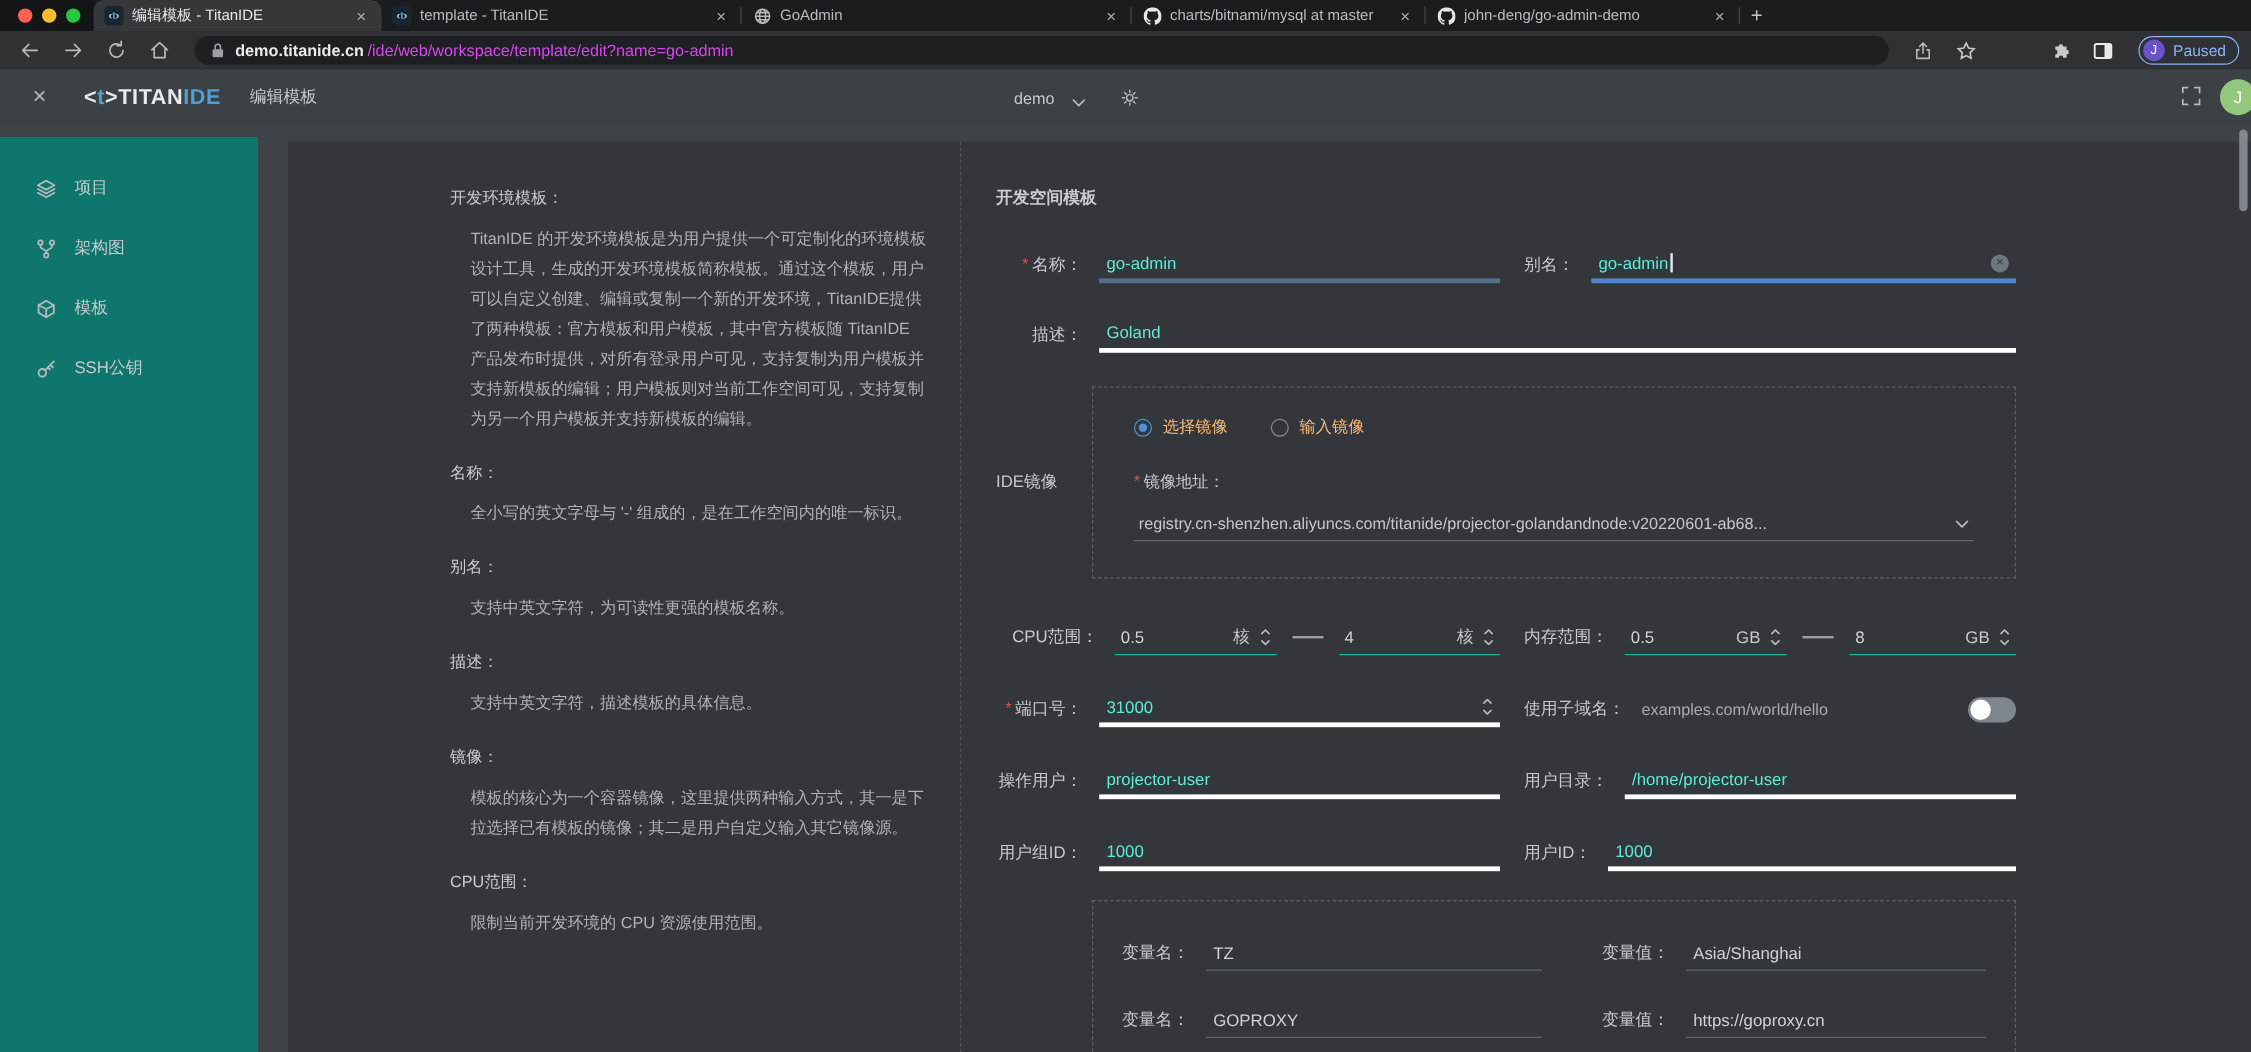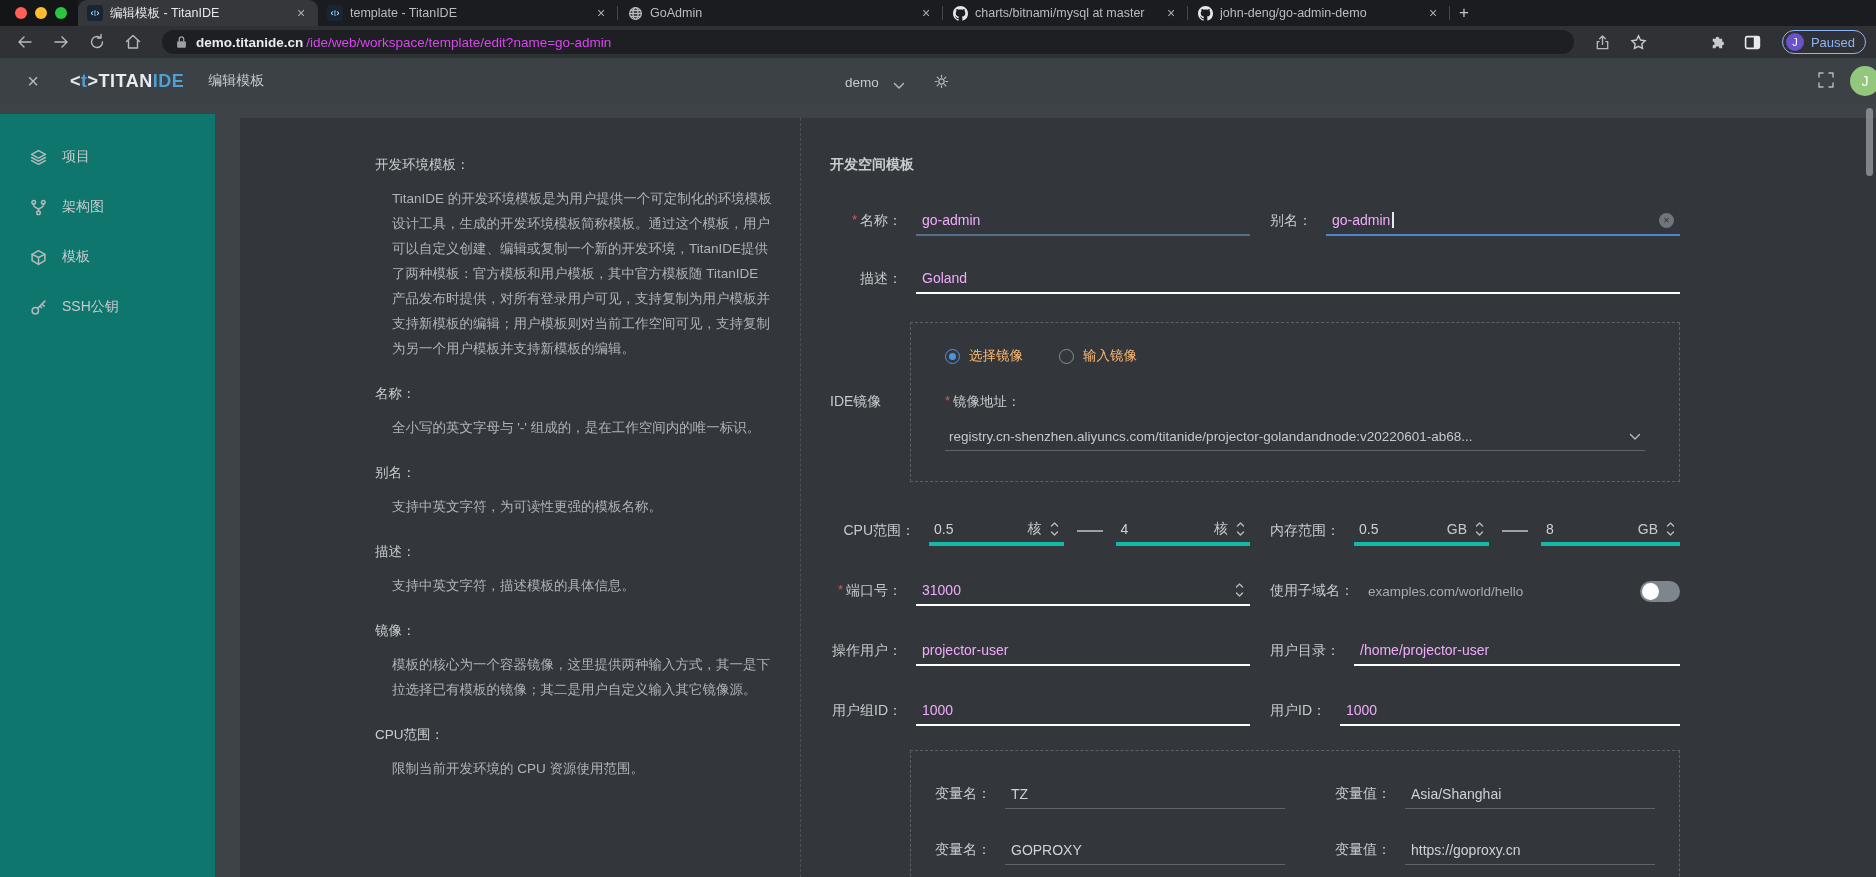--- a/index.html
+++ b/index.html
@@ -63,41 +63,41 @@
 
   
   .form { position:absolute; left:590px; top:38px; width:850px; }
   .ftitle { font-size:14px; font-weight:bold; color:#c9cdd0; height:20px; margin-bottom:30px; }
   .frow { display:flex; align-items:center; margin-bottom:28px; }
   .fcol-l { width:420px; display:flex; align-items:center; }
   .fcol-r { flex:1; margin-left:20px; display:flex; align-items:center; }
   .flabel { font-size:14px; color:#c6cacd; white-space:nowrap; margin-right:14px; }
   .flabel.w { min-width:72px; text-align:right; }
   .req::before { content:"*"; color:#e05555; margin-right:3px; font-size:13px; vertical-align:top; }
-  .finput { flex:1; height:30px; border-bottom:2px solid #ffffff; display:flex; align-items:center; padding:0 6px; font-size:14px; color:#f0abfc; min-width:0; }
+  .finput { flex:1; height:30px; border-bottom:4px solid #ffffff; display:flex; align-items:center; padding:0 6px; font-size:14px; color:#5eead4; min-width:0; }
   .finput.bl-name { border-bottom-color:#56708a; }
   .finput.bl-focus { border-bottom-color:#4c86cc; }
   .caret { width:1.5px; height:16px; background:#e6e9ec; margin-left:2px; }
   .clear { margin-left:auto; width:15px; height:15px; border-radius:50%; background:#70767d; color:#2f3338; font-size:11px; line-height:1; display:flex; align-items:center; justify-content:center; }
   .clear::before { content:"×"; }
 
   
   .iderow { display:flex; align-items:center; margin-bottom:34px; }
   .idelabel { width:80px; font-size:14px; color:#c6cacd; }
   .idebox { flex:1; height:160px; border:1px dashed #5c6167; padding:24px 34px; }
   .radiorow { display:flex; align-items:center; gap:36px; }
   .radio { display:flex; align-items:center; gap:9px; font-size:13.5px; color:#fdba74; }
   .rdot { width:15px; height:15px; border-radius:50%; border:1.5px solid #878d93; display:flex; align-items:center; justify-content:center; }
   .rdot.on { border-color:#4e93d9; }
   .rdot.on i { width:7px; height:7px; border-radius:50%; background:#4e93d9; }
   .addrlabel { margin-top:28px; font-size:13.5px; color:#c6cacd; }
   .selectrow { margin-top:12px; height:28px; border-bottom:1px solid #5d646b; display:flex; align-items:center; justify-content:space-between; padding:0 4px; font-size:13.5px; color:#c3c8cc; }
 
   
-  .num { width:135px; height:30px; border-bottom:4px solid #14b8a6; display:flex; align-items:center; padding:0 5px; font-size:14px; color:#ced2d6;text-align:center; }
+  .num { width:135px; height:30px; border-bottom:1px solid #14b8a6; display:flex; align-items:center; padding:0 5px; font-size:14px; color:#ced2d6;text-align:center; }
   .num .unit { margin-left:auto; margin-right:8px; color:#c6cacd; }
   .dash { width:26px; height:2px; background:#9aa0a6; margin:0 13px; flex:0 0 26px; }
   .spin { flex:0 0 9px; }
   .subval { font-size:13.5px; color:#a6abb0; }
   .toggle { margin-left:auto; width:40px; height:21px; border-radius:11px; background:#7e858d; position:relative; flex:0 0 40px; }
   .toggle .knob { position:absolute; left:2px; top:2px; width:17px; height:17px; border-radius:50%; background:#fff; }
 
   
   .varbox { margin-left:80px; border:1px dashed #5c6167; padding:28px 24px 30px 24px; }
   .vrow { display:flex; align-items:center; margin-bottom:26px; }

